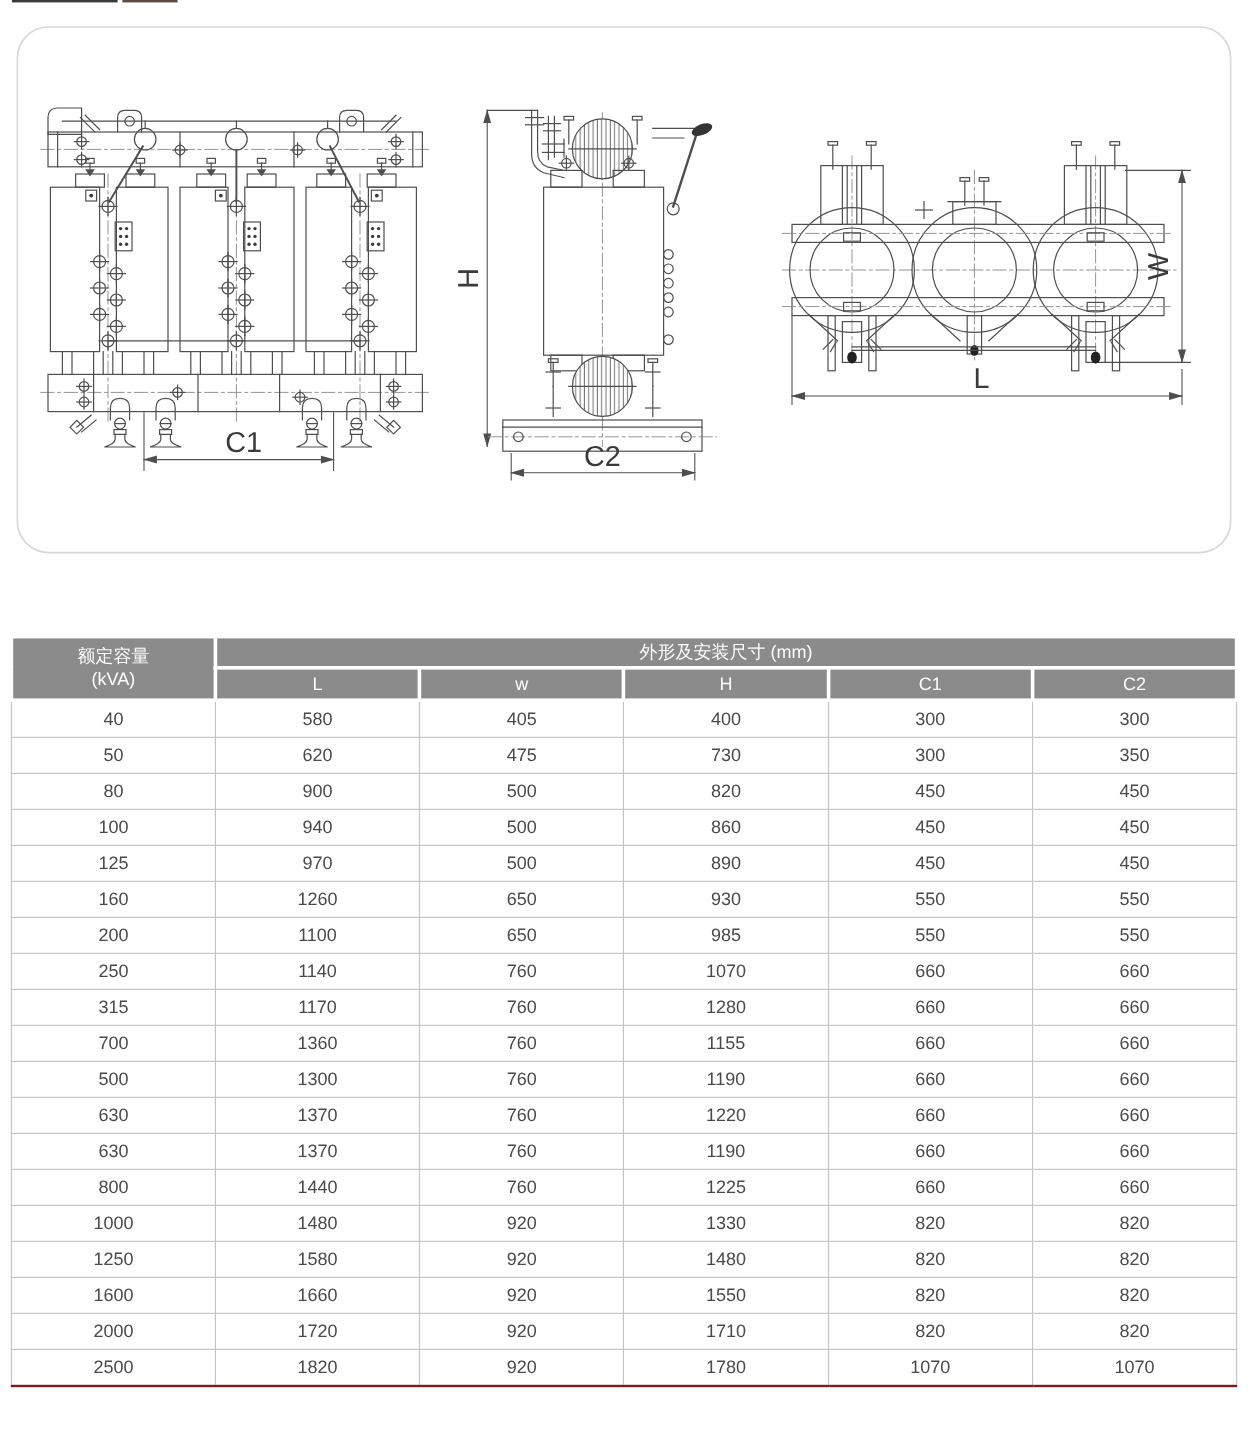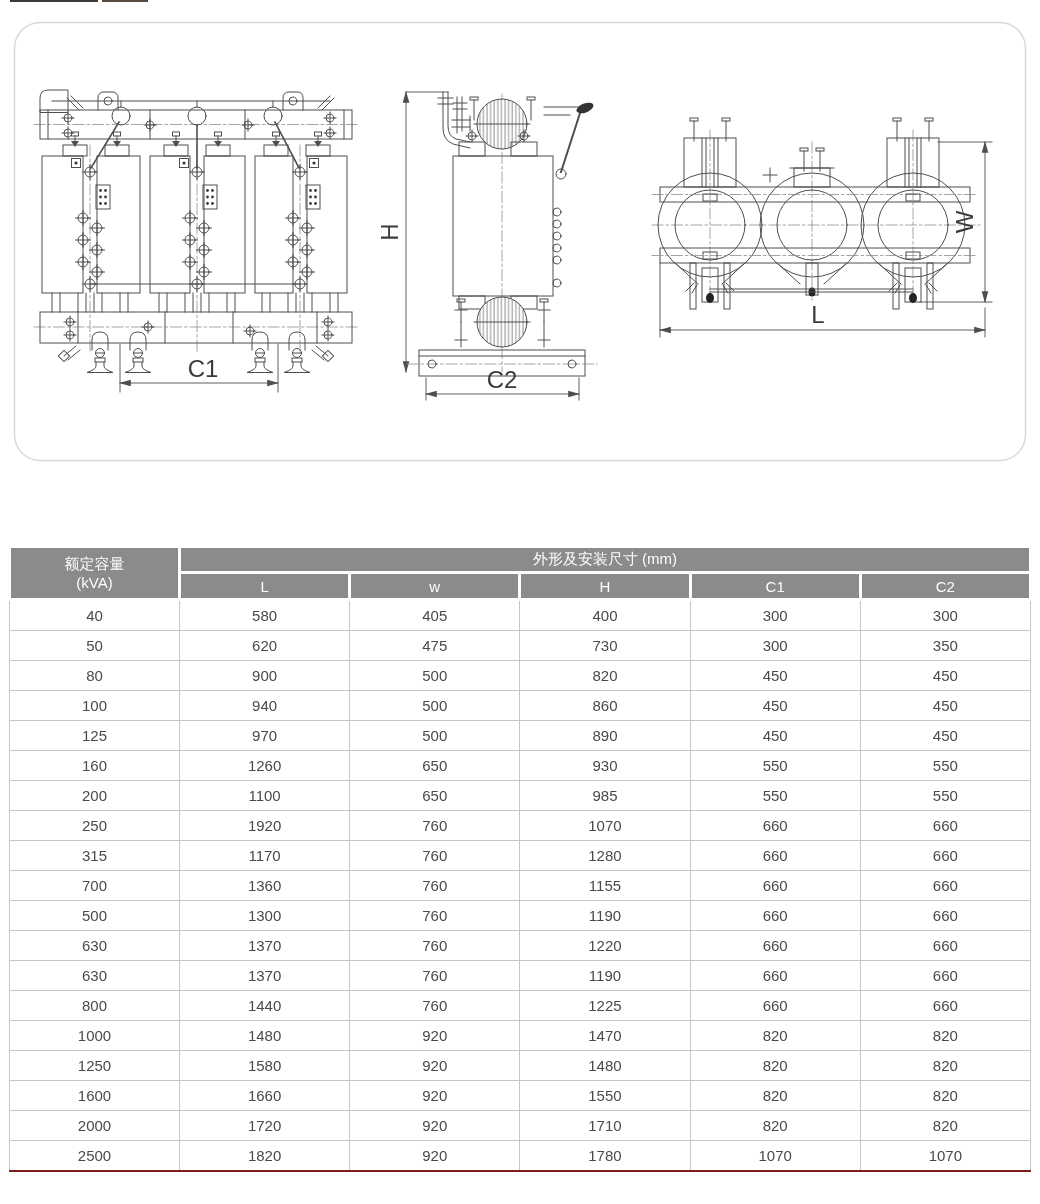--- a/index.html
+++ b/index.html
@@ -7,21 +7,21 @@
         font-family:"Liberation Sans",sans-serif;}
   .crop-strip{position:absolute;top:0;height:2px;background:#3a3a3a;}
   .crop-strip.s1{left:10px;width:88px;}
   .crop-strip.s2{left:102px;width:46px;background:#5a4a42;}
   svg.draw{position:absolute;left:0;top:0;}
   .dw{stroke:#4e4e4e;fill:none;stroke-width:1;stroke-linecap:square;}
   .cl{stroke:#8f8f8f;stroke-width:0.8;stroke-dasharray:11 3 2.5 3;fill:none;}
   .dimln{stroke:#4e4e4e;stroke-width:0.9;fill:none;}
   .dimtx{font:24px "Liberation Sans",sans-serif;fill:#3a3a3a;stroke:none;}
   .panelrect{fill:#fff;stroke:#d8d8d8;stroke-width:1.4;}
-  .dim-table{position:absolute;left:8px;top:545px;width:1024px;border-collapse:collapse;
+  .dim-table{position:absolute;left:8px;top:529px;width:1024px;border-collapse:collapse;
              table-layout:fixed;font-size:15px;color:#4a4a4a;}
   .dim-table thead th{background:#8b8b8b;color:#fcfcfc;font-weight:400;padding:0;
              border:3px solid #ffffff;font-size:15px;}
   .dim-table th.capacity{line-height:1.3;}
   .dim-table th.group{height:23px;}
   .dim-table th.colhead{height:24px;}
   .dim-table tbody td{border:1px solid #c6c6c6;text-align:center;height:29px;padding:0;}
   .dim-table tbody tr:last-child td{border-bottom:2px solid #7f1d1d;}
 </style>
 </head>
@@ -480,21 +480,21 @@
         <tr>
           <td>200</td>
           <td>1100</td>
           <td>650</td>
           <td>985</td>
           <td>550</td>
           <td>550</td>
         </tr>
         <tr>
           <td>250</td>
-          <td>1920</td>
+          <td>1140</td>
           <td>760</td>
           <td>1070</td>
           <td>660</td>
           <td>660</td>
         </tr>
         <tr>
           <td>315</td>
           <td>1170</td>
           <td>760</td>
           <td>1280</td>
@@ -538,21 +538,21 @@
           <td>1440</td>
           <td>760</td>
           <td>1225</td>
           <td>660</td>
           <td>660</td>
         </tr>
         <tr>
           <td>1000</td>
           <td>1480</td>
           <td>920</td>
-          <td>1470</td>
+          <td>1330</td>
           <td>820</td>
           <td>820</td>
         </tr>
         <tr>
           <td>1250</td>
           <td>1580</td>
           <td>920</td>
           <td>1480</td>
           <td>820</td>
           <td>820</td>

